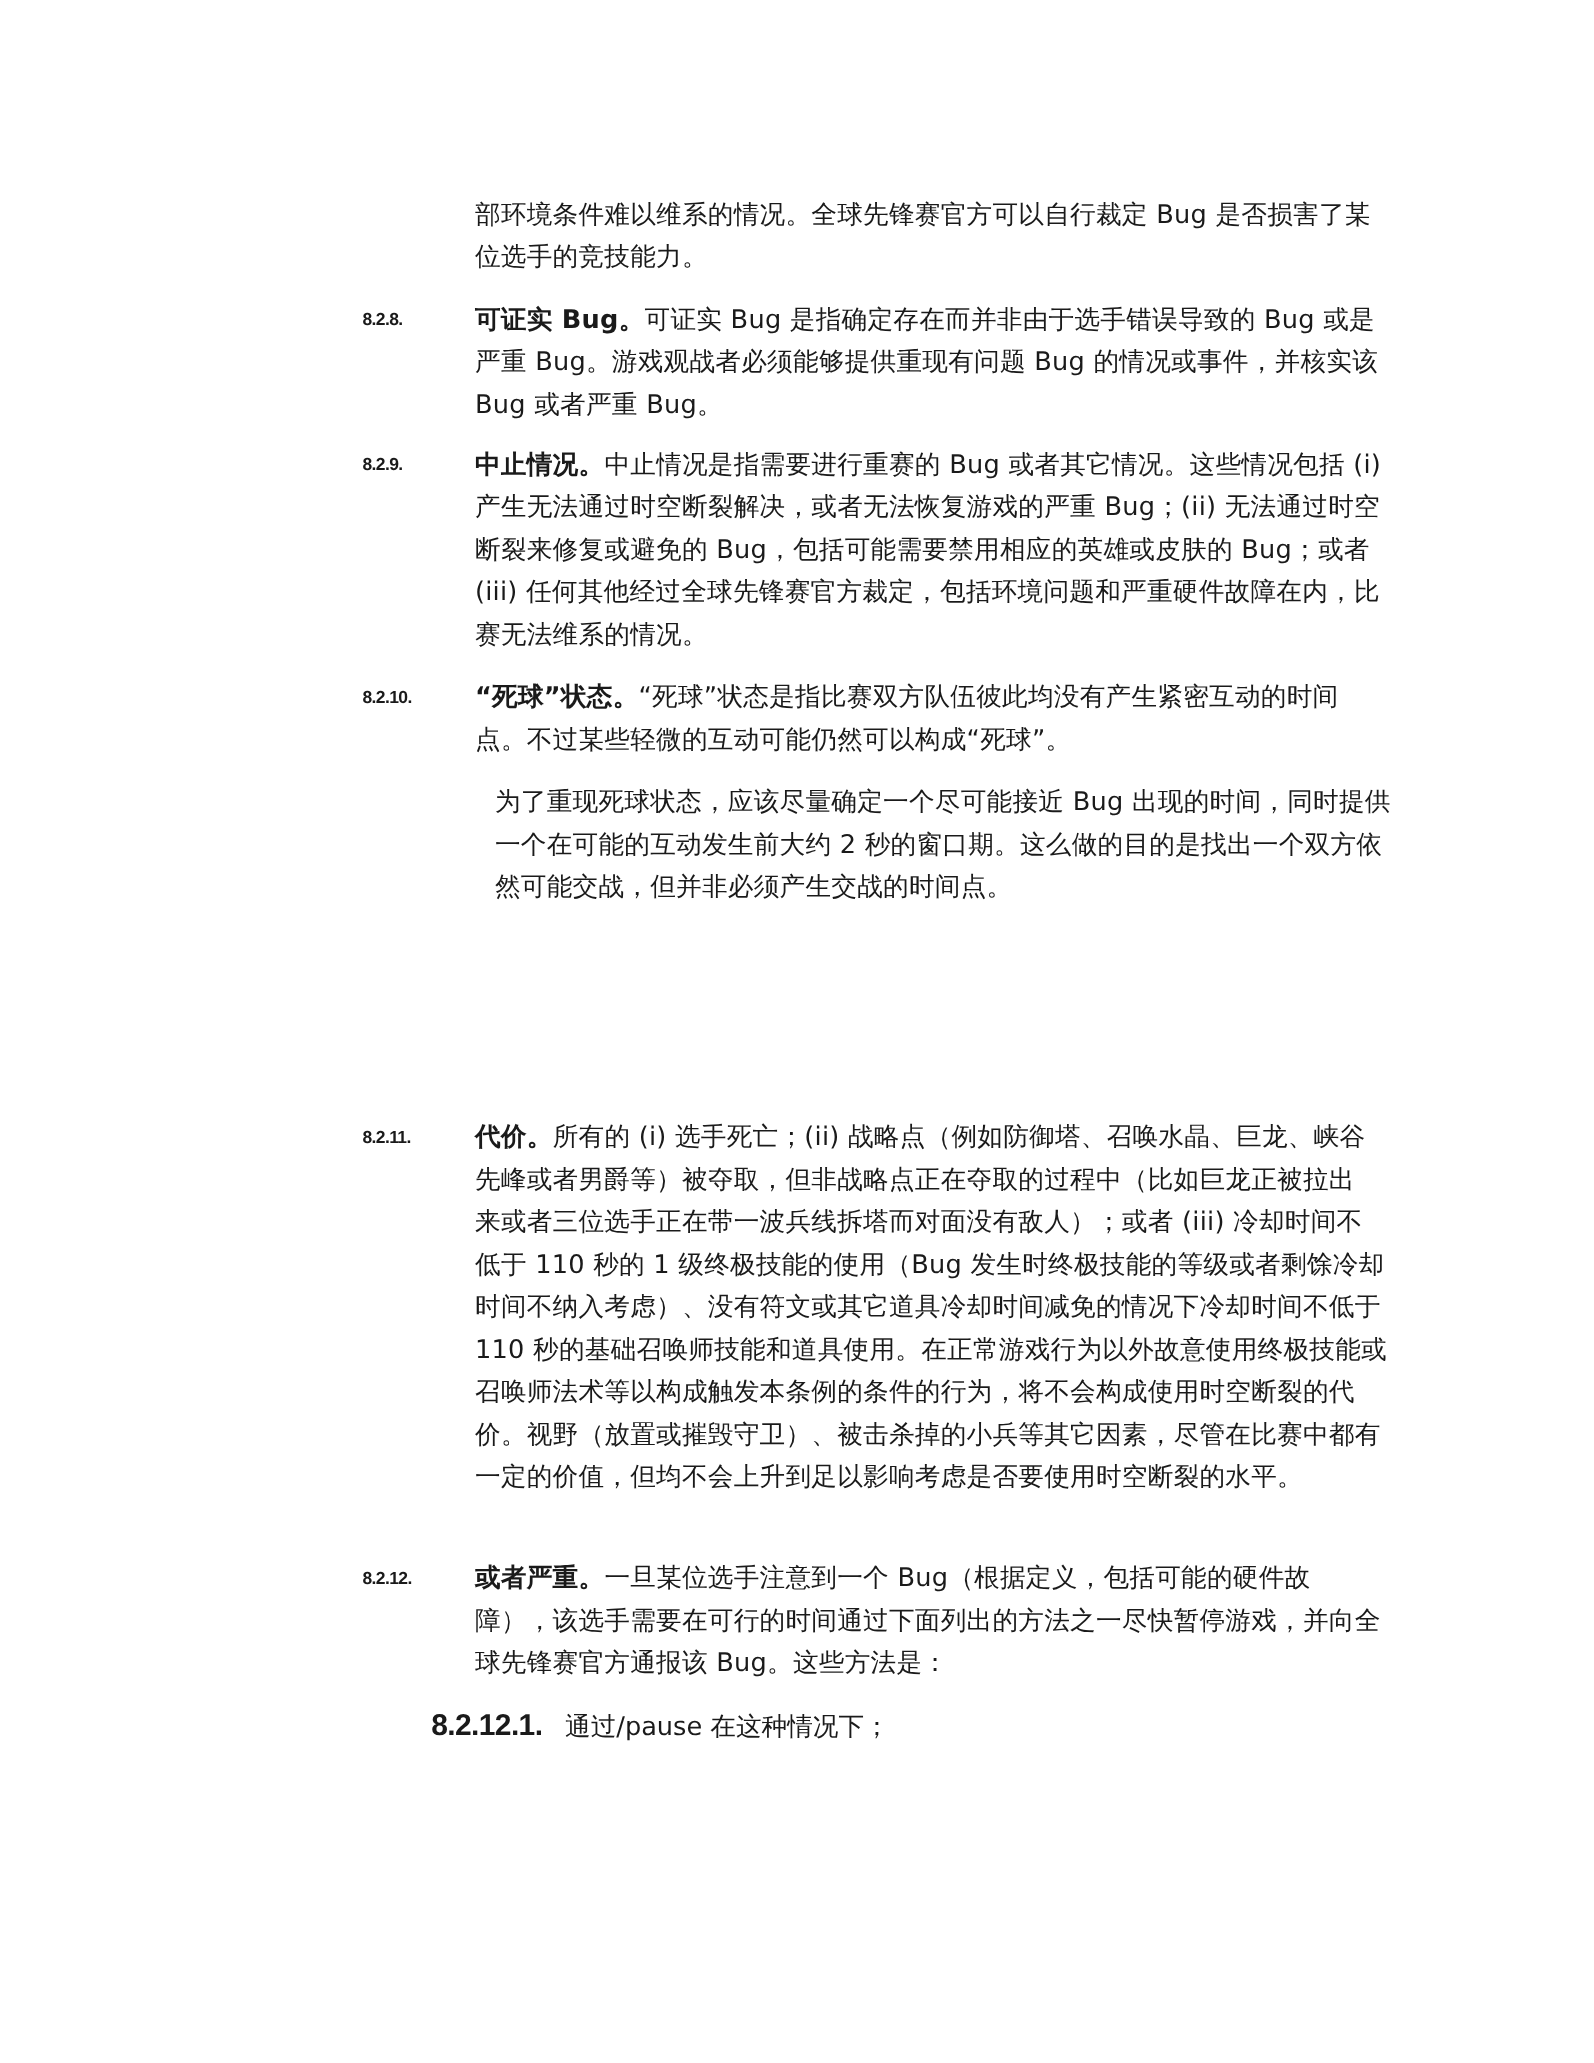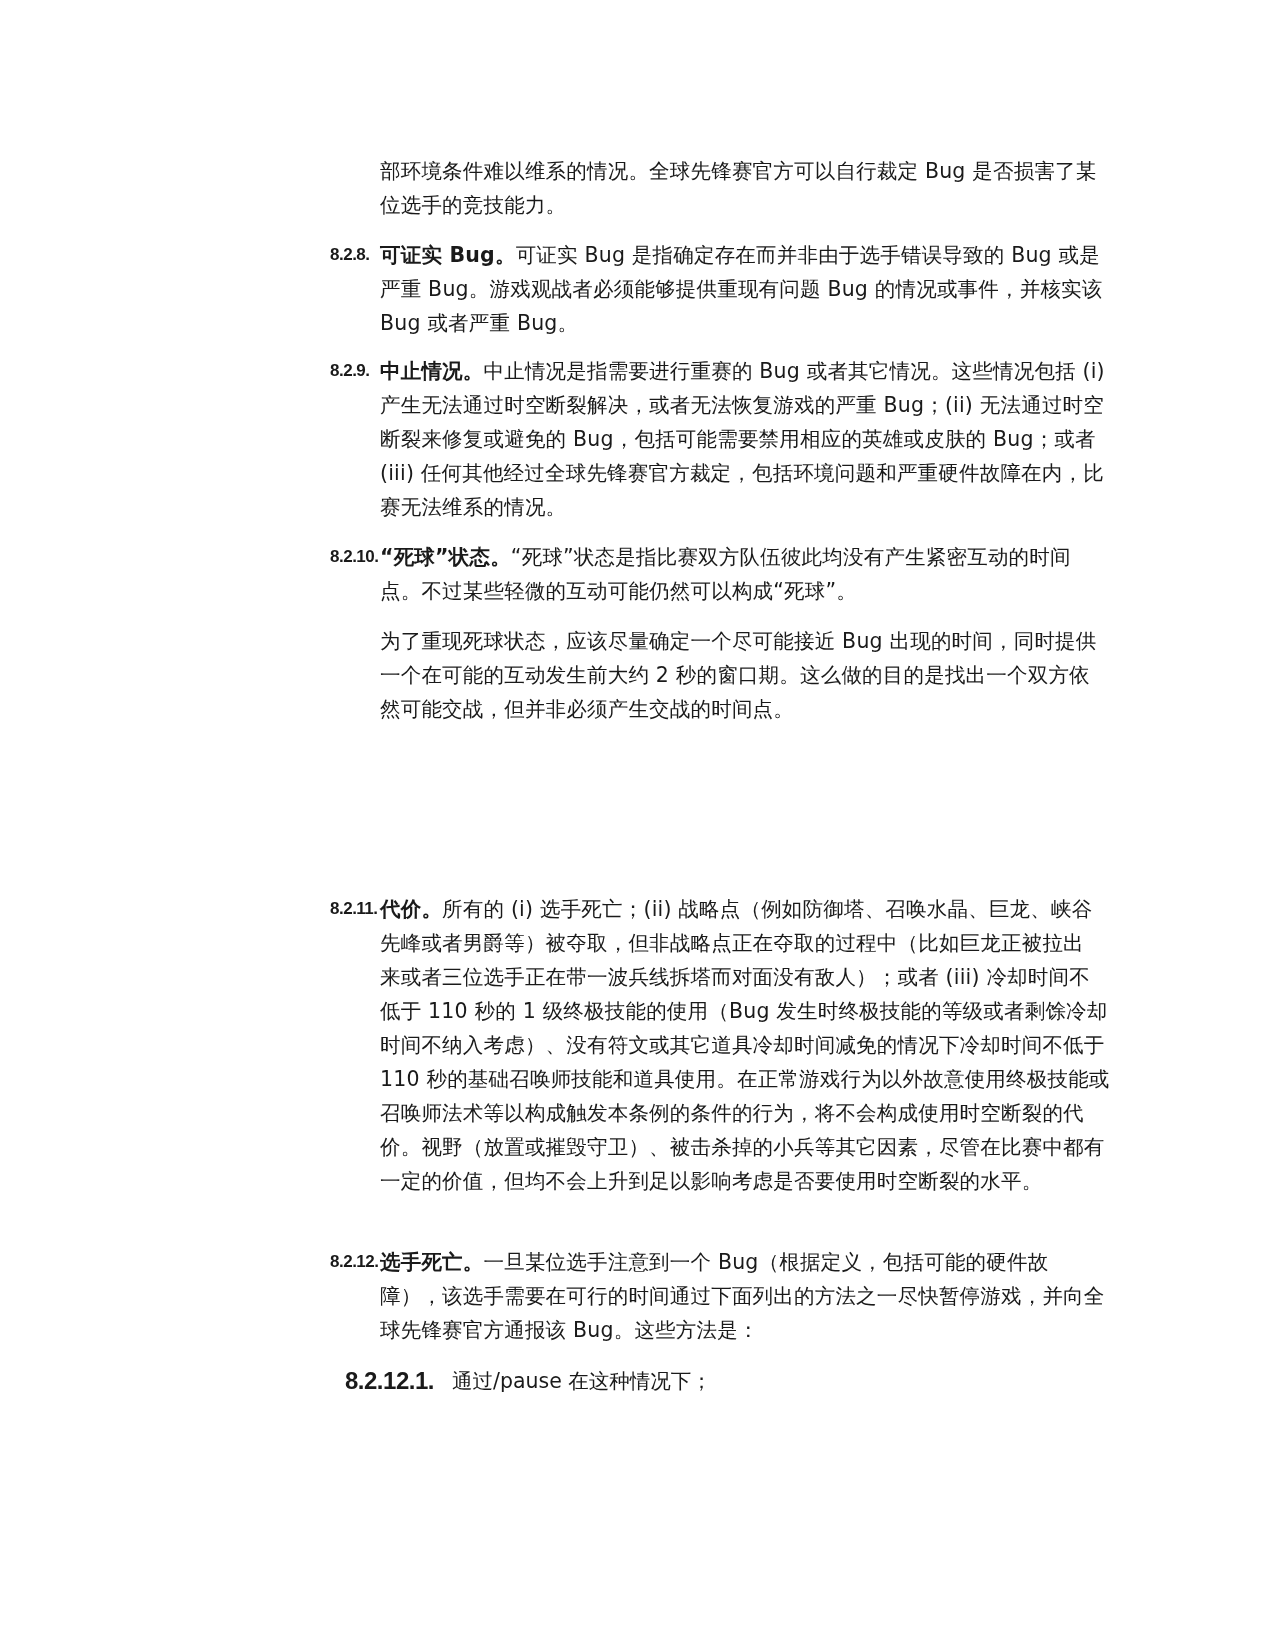--- a/index.html
+++ b/index.html
@@ -9,23 +9,22 @@
     color: #1a1a1a;
   }
   .page { position: absolute; left: 0; top: 14px; width: 1048px; height: 1650px; }
   .para {
     position: absolute; left: 380px; width: 730px;
     font-size: 20.5px; line-height: 34px; letter-spacing: 0.2px;
   }
   .clause { position: absolute; left: 290px; width: 830px; }
   .clause .num {
     position: absolute; left: 0; top: 0; font-weight: bold;
-    font-family: "Liberation Sans", sans-serif; font-size: 17px; line-height: 34px;
+    font-family: "Liberation Sans", sans-serif; font-size: 14px; line-height: 34px;
     letter-spacing: -0.5px;
-    margin-left: 40px;
   }
   .clause .body {
     position: absolute; left: 90px; width: 730px;
     font-size: 20.5px; line-height: 34px; letter-spacing: 0.2px;
   }
   .term { font-weight: bold; margin-top: 48px; }
   .sub { position: absolute; left: 345px; top: 1350px; width: 760px; }
   .sub .num {
     position: absolute; left: 0; top: 0; font-weight: bold;
     font-family: "Liberation Sans", sans-serif; font-size: 24px; line-height: 34px;
@@ -51,31 +50,31 @@
   <div class="clause" style="top:340px;">
     <span class="num">8.2.9.</span>
     <div class="body"><span class="term">中止情况。</span><span>中止情况是指需要进行重赛的 Bug 或者其它情况。这些情况包括 (i) 产生无法通过时空断裂解决，或者无法恢复游戏的严重 Bug；(ii) 无法通过时空断裂来修复或避免的 Bug，包括可能需要禁用相应的英雄或皮肤的 Bug；或者 (iii) 任何其他经过全球先锋赛官方裁定，包括环境问题和严重硬件故障在内，比赛无法维系的情况。</span></div>
   </div>
 
   <div class="clause" style="top:526px;">
     <span class="num">8.2.10.</span>
     <div class="body"><span class="term">“死球”状态。</span><span>“死球”状态是指比赛双方队伍彼此均没有产生紧密互动的时间点。不过某些轻微的互动可能仍然可以构成“死球”。</span></div>
   </div>
 
-  <div class="para" style="top:610px;">为了重现死球状态，应该尽量确定一个尽可能接近 Bug 出现的时间，同时提供一个在可能的互动发生前大约 2 秒的窗口期。这么做的目的是找出一个双方依然可能交战，但并非必须产生交战的时间点。</div>
+  <div class="para" style="top:610px;margin-left:16px;">为了重现死球状态，应该尽量确定一个尽可能接近 Bug 出现的时间，同时提供一个在可能的互动发生前大约 2 秒的窗口期。这么做的目的是找出一个双方依然可能交战，但并非必须产生交战的时间点。</div>
 
 
   <div class="clause" style="top:878px;">
     <span class="num">8.2.11.</span>
     <div class="body"><span class="term">代价。</span><span>所有的 (i) 选手死亡；(ii) 战略点（例如防御塔、召唤水晶、巨龙、峡谷先峰或者男爵等）被夺取，但非战略点正在夺取的过程中（比如巨龙正被拉出 来或者三位选手正在带一波兵线拆塔而对面没有敌人）；或者 (iii) 冷却时间不低于 110 秒的 1 级终极技能的使用（Bug 发生时终极技能的等级或者剩馀冷却时间不纳入考虑）、没有符文或其它道具冷却时间减免的情况下冷却时间不低于 110 秒的基础召唤师技能和道具使用。在正常游戏行为以外故意使用终极技能或召唤师法术等以构成触发本条例的条件的行为，将不会构成使用时空断裂的代价。视野（放置或摧毁守卫）、被击杀掉的小兵等其它因素，尽管在比赛中都有一定的价值，但均不会上升到足以影响考虑是否要使用时空断裂的水平。</span></div>
   </div>
 
   <div class="clause" style="top:1231px;">
     <span class="num">8.2.12.</span>
-    <div class="body"><span class="term">选手死亡。</span><span>一旦某位选手注意到一个 Bug（根据定义，包括可能的硬件故障），该选手需要在可行的时间通过下面列出的方法之一尽快暂停游戏，并向全球先锋赛官方通报该 Bug。这些方法是：</span></div>
+    <div class="body"><span class="term">或者严重。</span><span>一旦某位选手注意到一个 Bug（根据定义，包括可能的硬件故障），该选手需要在可行的时间通过下面列出的方法之一尽快暂停游戏，并向全球先锋赛官方通报该 Bug。这些方法是：</span></div>
   </div>
 
   <div class="sub">
     <span class="num">8.2.12.1.</span>
     <div class="body">通过/pause 在这种情况下；</div>
   </div>
 
 </div>
 
 </body></html>

